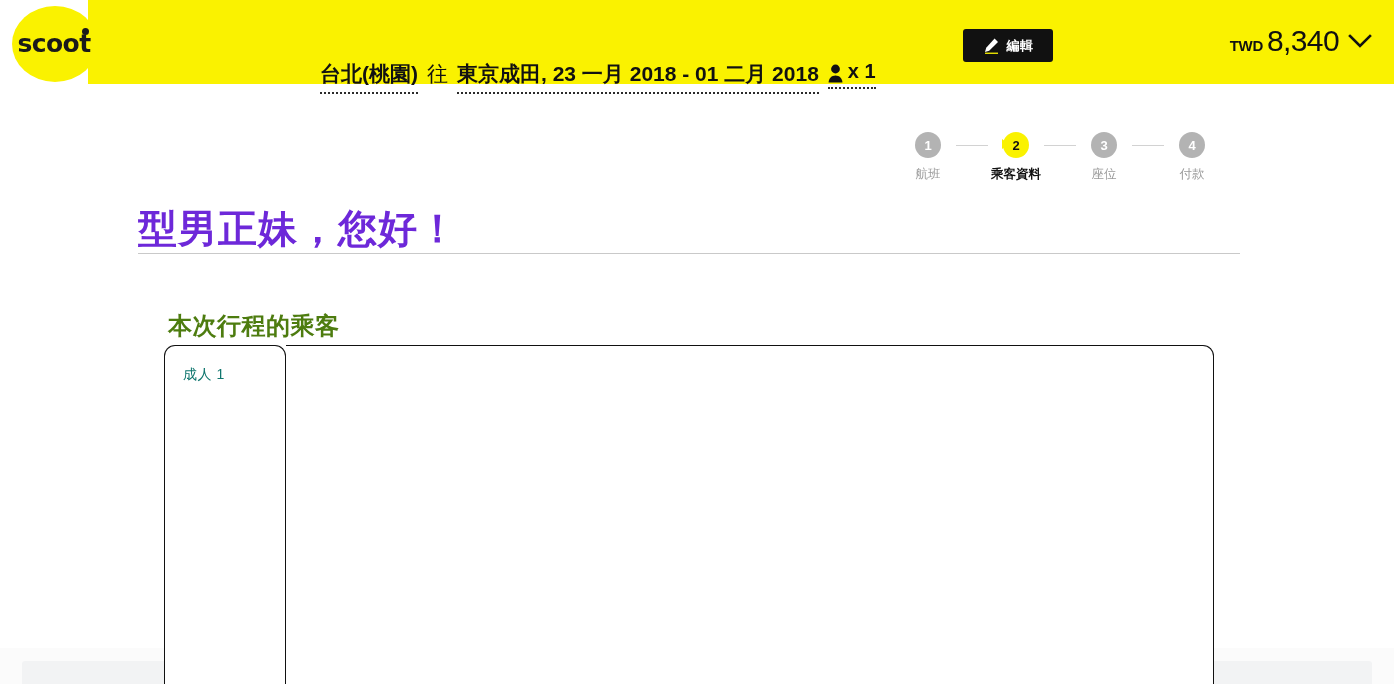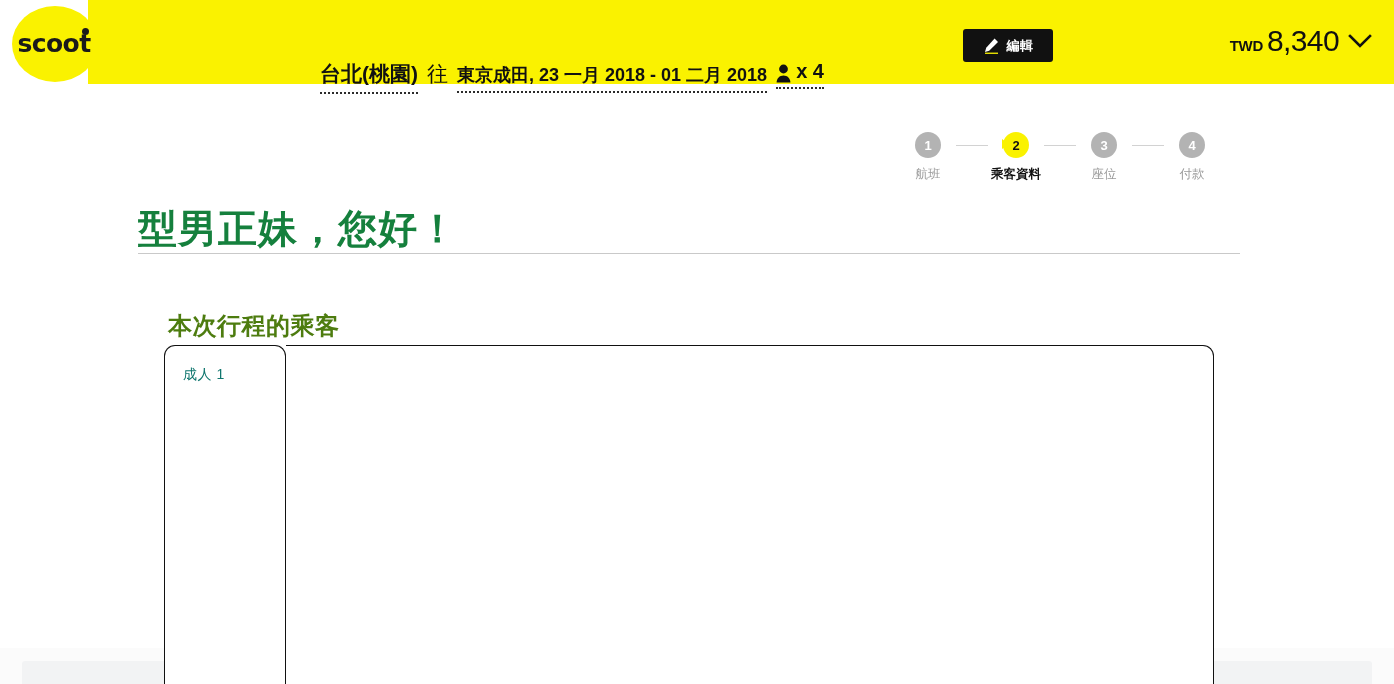--- a/index.html
+++ b/index.html
@@ -41,21 +41,21 @@
     position: absolute; left: 320px; top: 24px;
     display: flex; align-items: baseline; gap: 9px;
     color: #111;
   }
   .route-from, .route-detail, .pax-count {
     border-bottom: 2px dotted #2b2b2b;
     padding-bottom: 4px;
   }
   .route-from { font-size: 21px; font-weight: 700; letter-spacing: 0px; margin-top: 36px; }
   .route-mid  { font-size: 21px; font-weight: 400; padding-bottom:4px;}
-  .route-detail { font-size: 18px; font-weight: 700; }
+  .route-detail { font-size: 21px; font-weight: 700; }
   .pax-count {
     font-size: 20px; font-weight: 700;
     display: inline-flex; align-items: center; gap: 5px;
   }
   .person-ico { display:inline-block; width: 15px; height: 19px; position: relative; top:2px;}
 
   .edit-btn {
     position: absolute; left: 963px; top: 29px;
     width: 90px; height: 33px; background: #111; border: none;
     border-radius: 3px; color: #fff;
@@ -91,21 +91,21 @@
   .step-line { flex: 1; height: 1px; background: #d2d2d2; margin-top: 13px; }
   .arrow-mark {
     position: absolute; left: 1002px; top: 139px;
     width: 0; height: 0; border-top: 5px solid transparent;
     border-bottom: 5px solid transparent; border-left: 7px solid #faf200;
   }
 
   
   .page-title {
     position: absolute; left: 138px; top: 176px;
-    font-size: 39px; font-weight: 700; color: #15803d; letter-spacing: 1px;
+    font-size: 39px; font-weight: 700; color: #6d28d9; letter-spacing: 1px;
   }
   .divider {
     position: absolute; left: 138px; top: 253px; width: 1102px; height: 1px;
     background: #c9c9c9;
   }
   .section-title {
     position: absolute; left: 168px; top: 290px;
     font-size: 24px; font-weight: 700; color: #4d7c0f; letter-spacing: .5px;
   }
 
@@ -194,21 +194,21 @@
       <span class="route-from">台北(桃園)</span>
       <span class="route-mid">往</span>
       <span class="route-detail">東京成田, 23 一月 2018 - 01 二月 2018</span>
       <span class="pax-count">
         <span class="person-ico">
           <svg viewBox="0 0 15 19" width="15" height="19" aria-hidden="true">
             <circle cx="7.5" cy="5" r="4.4" fill="#111"></circle>
             <path d="M0.6 18.5c0-4.3 3.1-7.1 6.9-7.1s6.9 2.8 6.9 7.1z" fill="#111"></path>
           </svg>
         </span>
-        <span>x 4</span>
+        <span>x 1</span>
       </span>
     </div>
 
     <button class="edit-btn">
       <span class="pencil-ico">
         <svg viewBox="0 0 17 17" width="17" height="17" aria-hidden="true">
           <path d="M11.6 1.6 15 5 6.2 13.8 2 15l1.2-4.2z" fill="#fff"></path>
           <rect x="2" y="15.6" width="13" height="1.3" fill="#faf200"></rect>
         </svg>
       </span>

